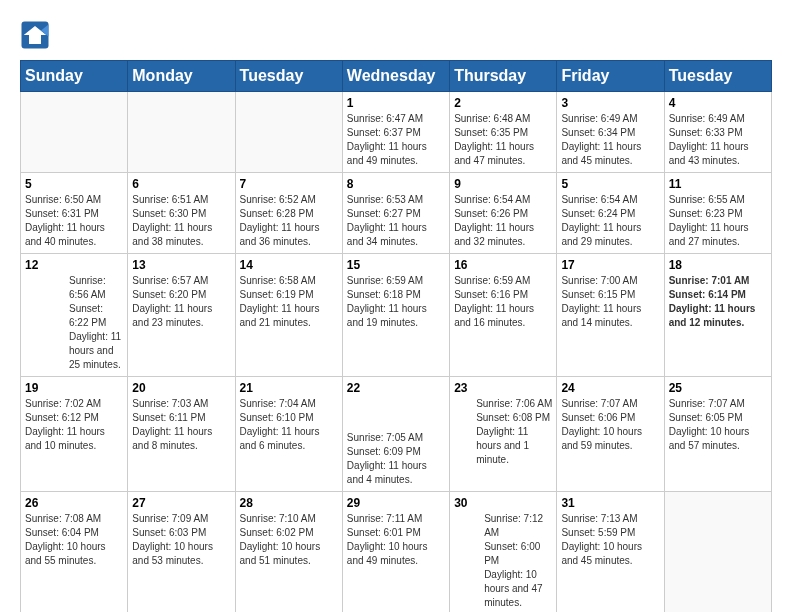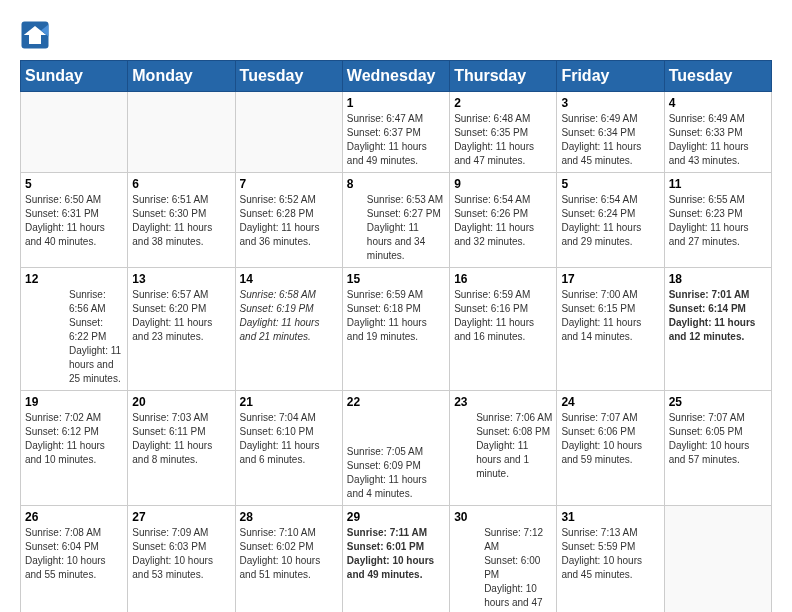--- a/index.html
+++ b/index.html
@@ -157,21 +157,21 @@
 Daylight: 11 hours and 38 minutes.</div>
         </td>
         <td>
           <span class="day-number">7</span>
           <div class="day-info" style="white-space: pre-line;">Sunrise: 6:52 AM
 Sunset: 6:28 PM
 Daylight: 11 hours and 36 minutes.</div>
         </td>
         <td>
           <span class="day-number">8</span>
-          <div class="day-info" style="white-space: pre-line; margin-left: 20px;">Sunrise: 6:53 AM
+          <div class="day-info" style="white-space: pre-line;">Sunrise: 6:53 AM
 Sunset: 6:27 PM
 Daylight: 11 hours and 34 minutes.</div>
         </td>
         <td>
           <span class="day-number">9</span>
           <div class="day-info" style="white-space: pre-line;">Sunrise: 6:54 AM
 Sunset: 6:26 PM
 Daylight: 11 hours and 32 minutes.</div>
         </td>
         <td>
@@ -195,21 +195,21 @@
 Daylight: 11 hours and 25 minutes.</div>
         </td>
         <td>
           <span class="day-number">13</span>
           <div class="day-info" style="white-space: pre-line;">Sunrise: 6:57 AM
 Sunset: 6:20 PM
 Daylight: 11 hours and 23 minutes.</div>
         </td>
         <td>
           <span class="day-number">14</span>
-          <div class="day-info" style="white-space: pre-line; font-style: italic;">Sunrise: 6:58 AM
+          <div class="day-info" style="white-space: pre-line;">Sunrise: 6:58 AM
 Sunset: 6:19 PM
 Daylight: 11 hours and 21 minutes.</div>
         </td>
         <td>
           <span class="day-number">15</span>
           <div class="day-info" style="white-space: pre-line;">Sunrise: 6:59 AM
 Sunset: 6:18 PM
 Daylight: 11 hours and 19 minutes.</div>
         </td>
         <td>
@@ -289,21 +289,21 @@
 Daylight: 10 hours and 53 minutes.</div>
         </td>
         <td>
           <span class="day-number">28</span>
           <div class="day-info" style="white-space: pre-line;">Sunrise: 7:10 AM
 Sunset: 6:02 PM
 Daylight: 10 hours and 51 minutes.</div>
         </td>
         <td>
           <span class="day-number">29</span>
-          <div class="day-info" style="white-space: pre-line; font-weight: bold;">Sunrise: 7:11 AM
+          <div class="day-info" style="white-space: pre-line;">Sunrise: 7:11 AM
 Sunset: 6:01 PM
 Daylight: 10 hours and 49 minutes.</div>
         </td>
         <td>
           <span class="day-number">30</span>
           <div class="day-info" style="white-space: pre-line; margin-left: 30px;">Sunrise: 7:12 AM
 Sunset: 6:00 PM
 Daylight: 10 hours and 47 minutes.</div>
         </td>
         <td>

